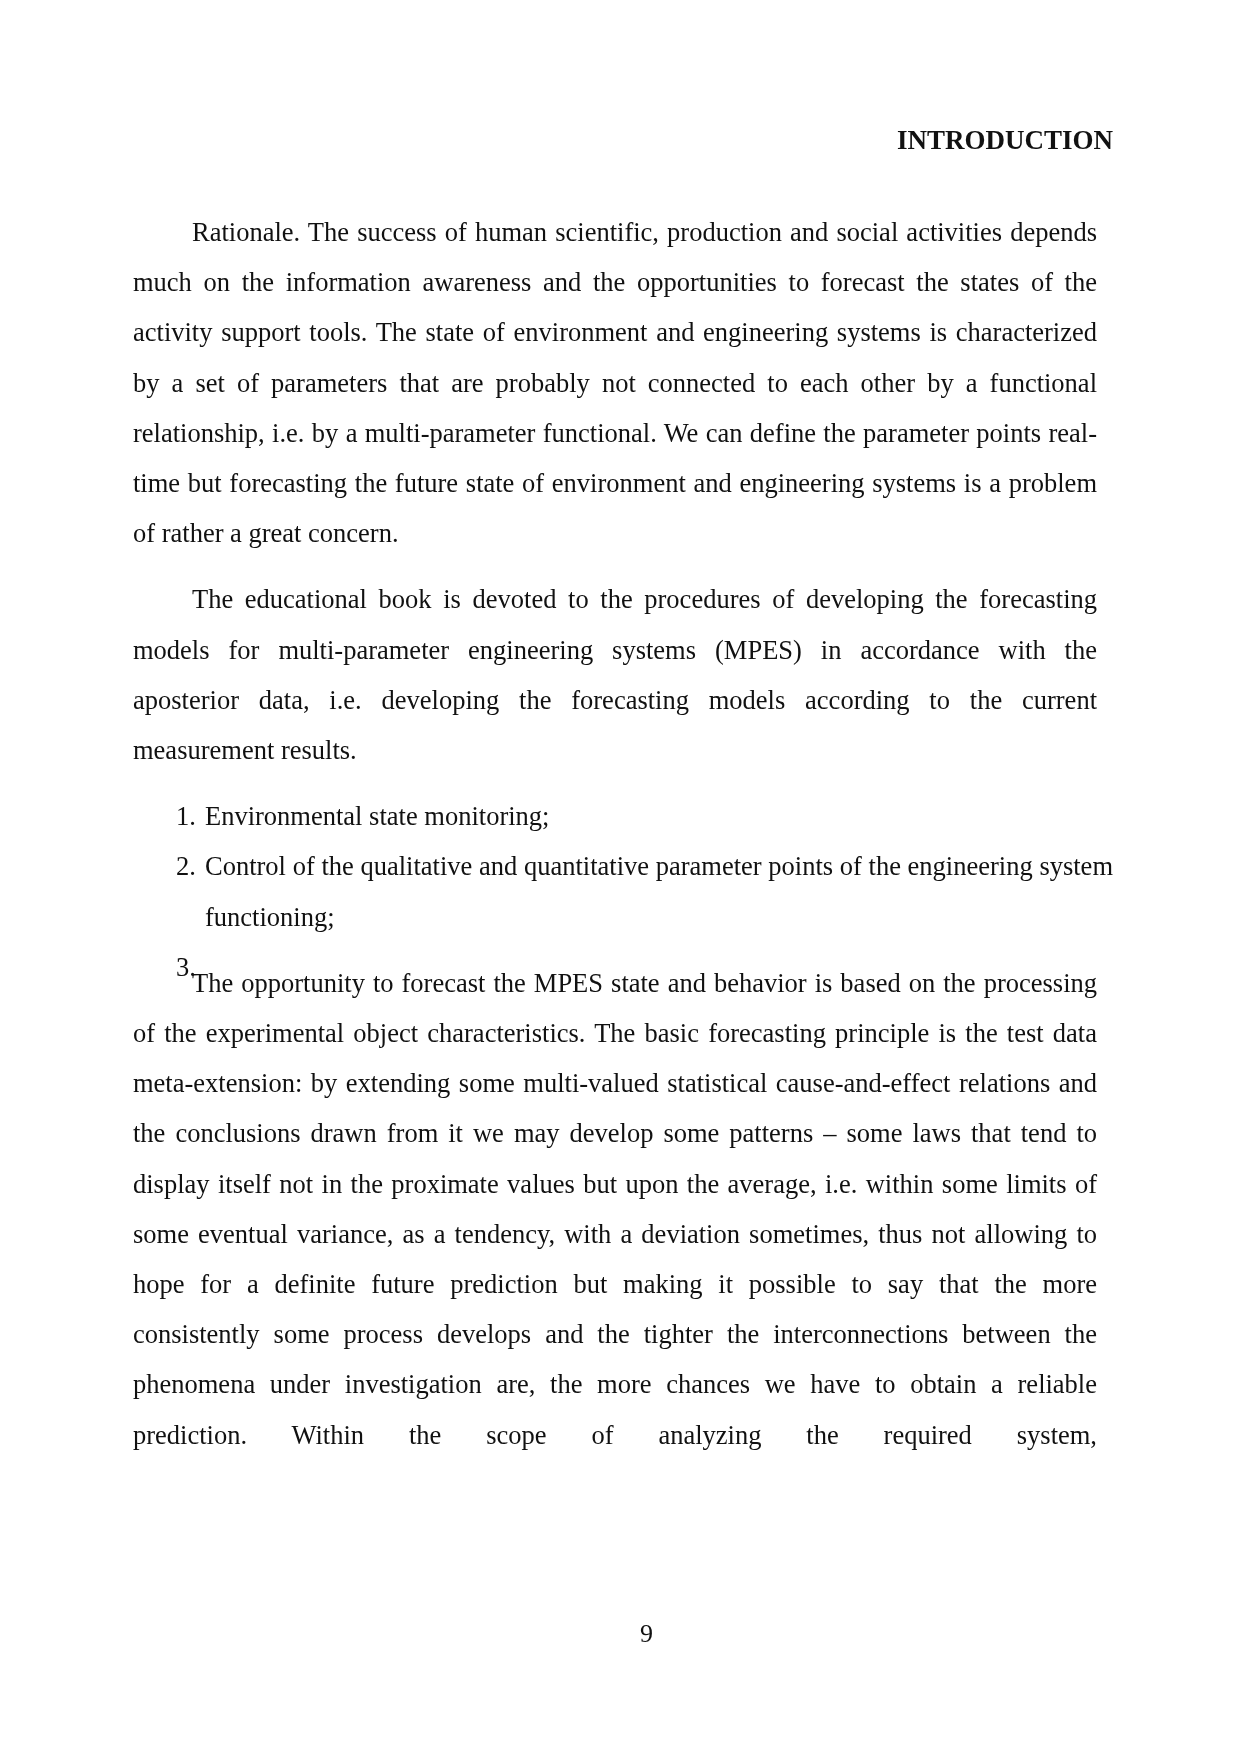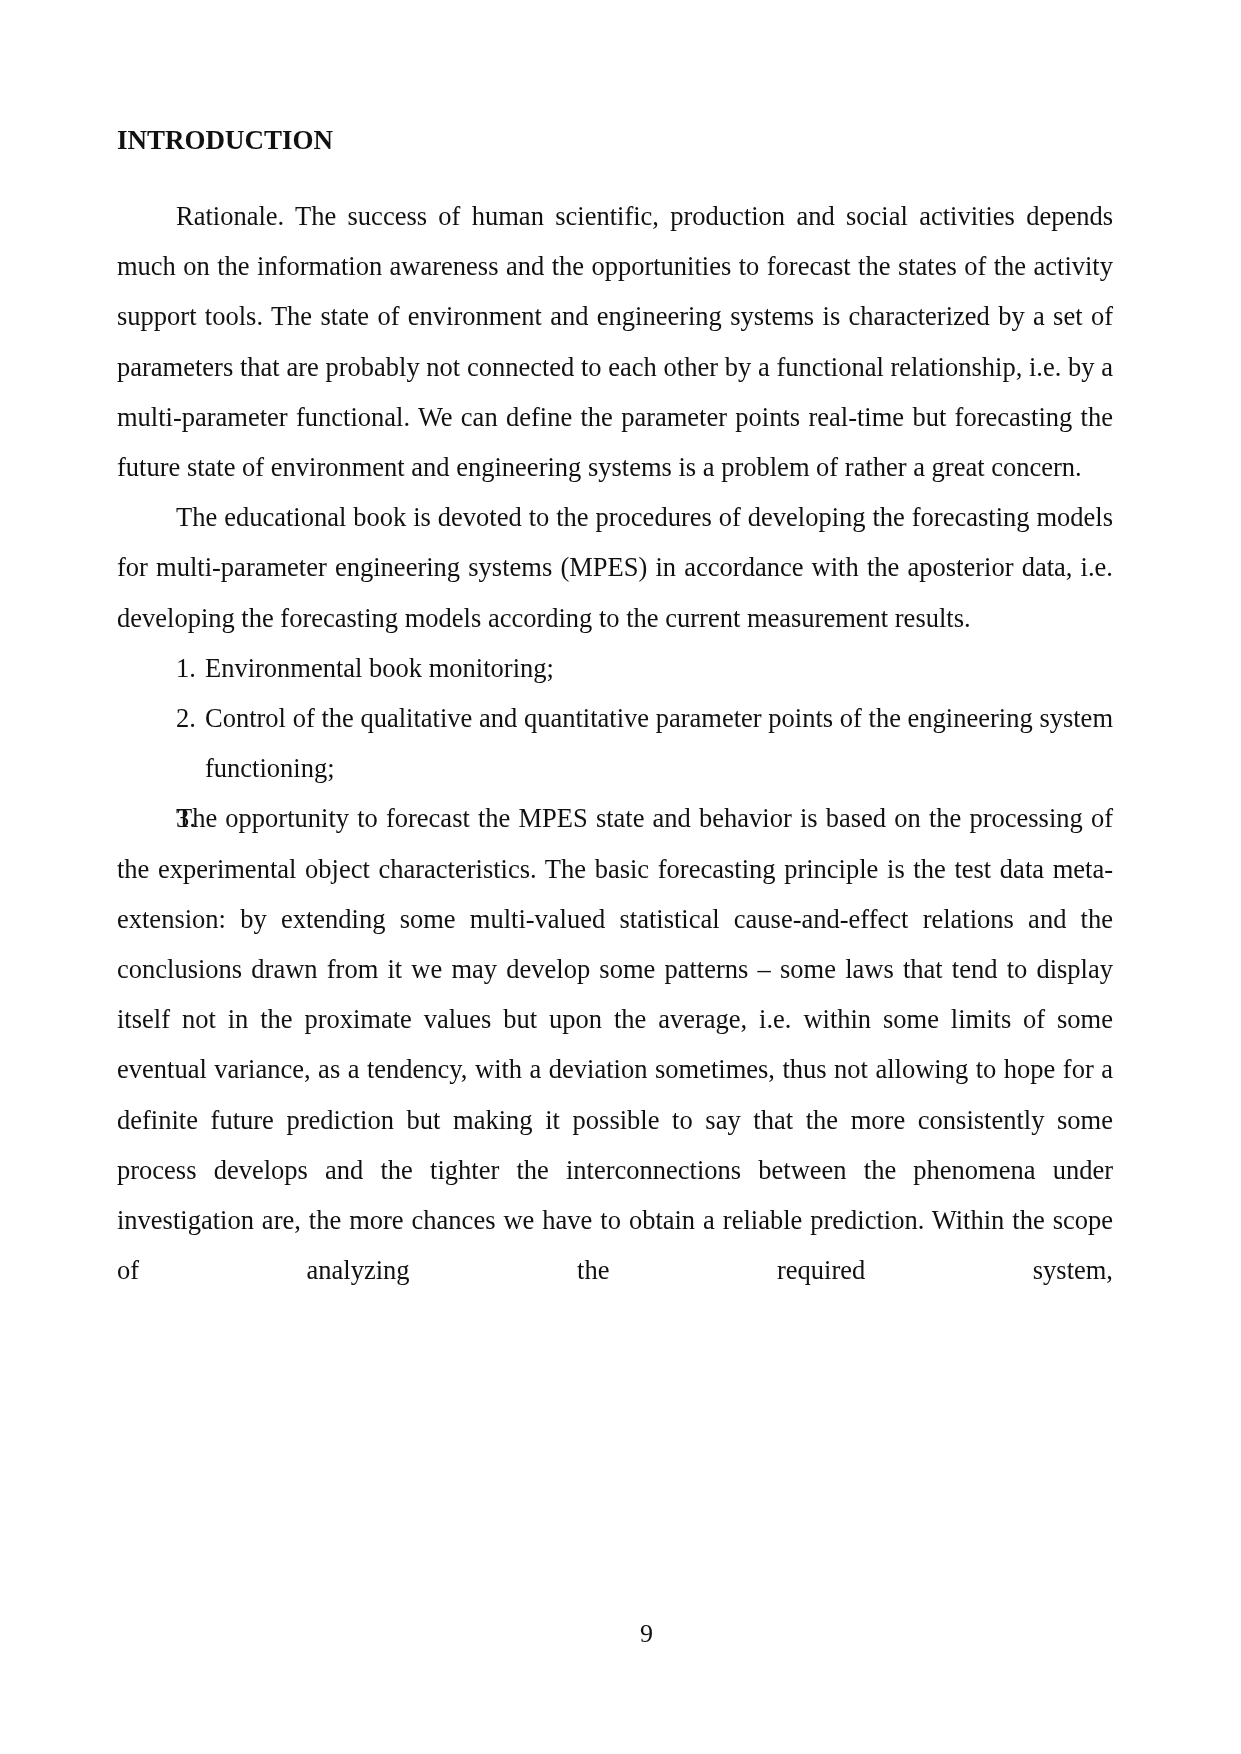--- a/index.html
+++ b/index.html
@@ -19,34 +19,34 @@
       position: absolute;
       left: 117px;
       top: 0;
       width: 996px;
     }
     .heading {
       position: absolute;
       top: 124px;
       left: 0;
       width: 100%;
-      text-align: left;
+      text-align: right;
       font-weight: bold;
       font-size: 27px;
       line-height: 32px;
       margin: 0;
     }
     .body-text {
       position: absolute;
       top: 191px;
       left: 0;
       width: 100%;
     }
     .para {
-      margin: 0;
+      margin: 16px;
       font-size: 26.5px;
       line-height: 50.2px;
       text-align: justify;
       text-indent: 59px;
     }
     .para.last-line-justify {
       text-align-last: justify;
     }
     .list {
       margin: 0;
@@ -81,21 +81,21 @@
 <div class="page">
   <h1 class="heading">INTRODUCTION</h1>
 
   <div class="body-text">
     <p class="para">Rationale. The success of human scientific, production and social activities depends much on the information awareness and the opportunities to forecast the states of the activity support tools. The state of environment and engineering systems is characterized by a set of parameters that are probably not connected to each other by a functional relationship, i.e. by a multi-parameter functional. We can define the parameter points real-time but forecasting the future state of environment and engineering systems is a problem of rather a great concern.</p>
     <p class="para">The educational book  is devoted to the procedures of developing the forecasting models for multi-parameter engineering systems (MPES) in accordance with the aposterior data, i.e. developing the   forecasting models according to the current measurement results.</p>
 
     <ol class="list">
       <li class="list-item">
         <span class="list-num">1.</span>
-        <span>Environmental book monitoring;</span>
+        <span>Environmental state monitoring;</span>
       </li>
       <li class="list-item">
         <span class="list-num">2.</span>
         <span>Control of the qualitative and quantitative parameter points of the engineering system functioning;</span>
       </li>
       <li class="list-item">
         <span class="list-num">3.</span>
       </li>
     </ol>
 

